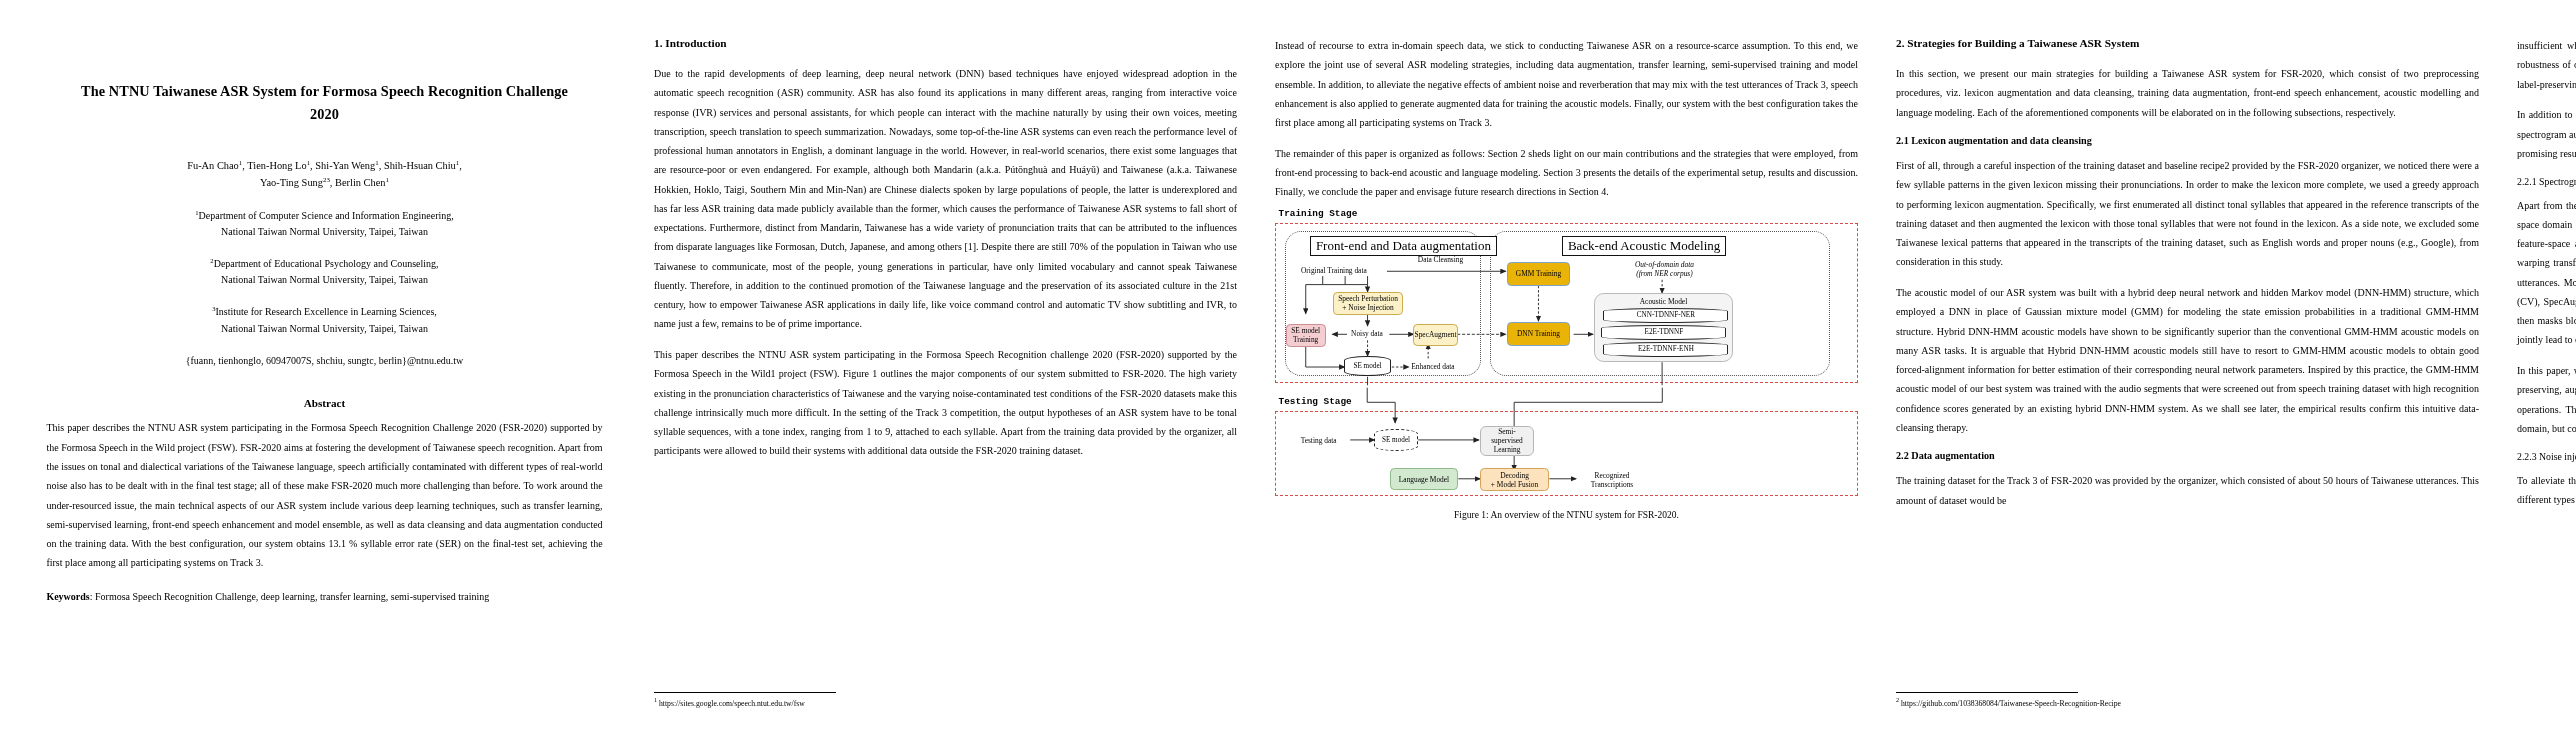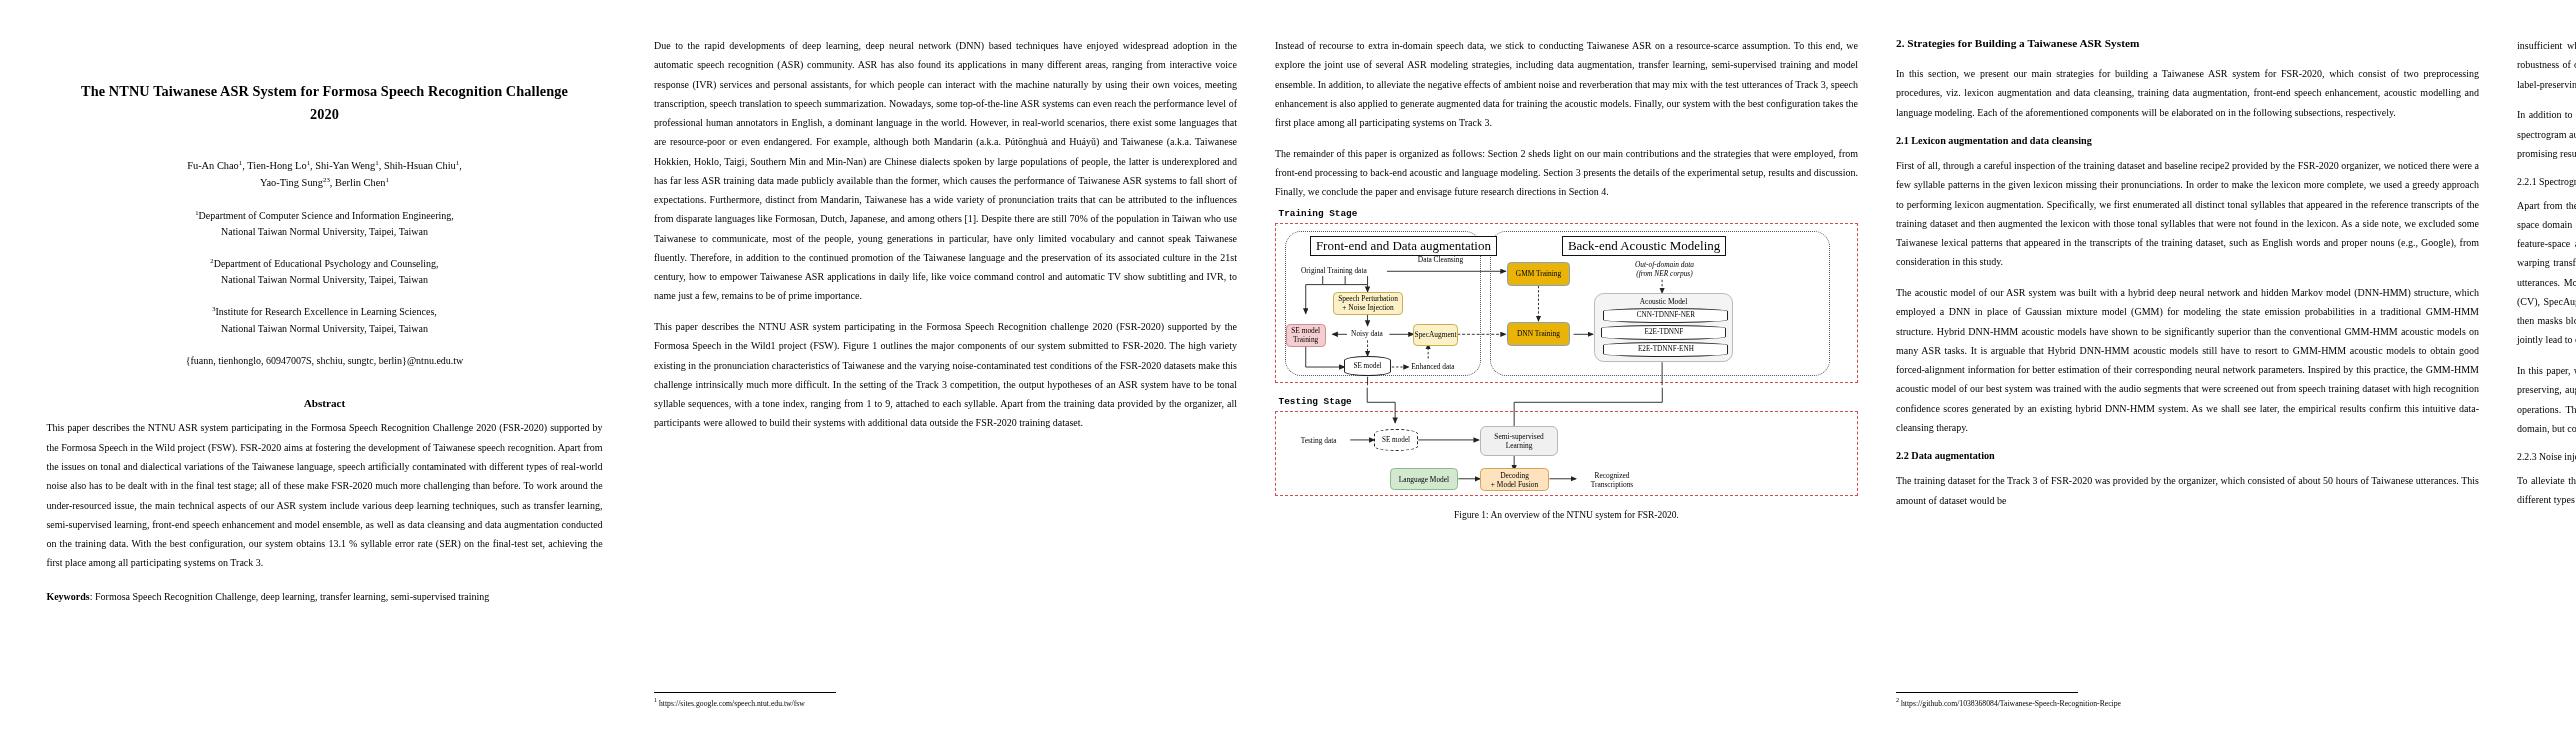--- a/index.html
+++ b/index.html
@@ -228,20 +228,21 @@
 
     <div class="emails">{fuann, tienhonglo, 60947007S, shchiu, sungtc, berlin}@ntnu.edu.tw</div>
 
     <div class="abstract-head">Abstract</div>
     <div class="abstract-body">This paper describes the NTNU ASR system participating in the Formosa Speech Recognition Challenge 2020 (FSR-2020) supported by the Formosa Speech in the Wild project (FSW). FSR-2020 aims at fostering the development of Taiwanese speech recognition. Apart from the issues on tonal and dialectical variations of the Taiwanese language, speech artificially contaminated with different types of real-world noise also has to be dealt with in the final test stage; all of these make FSR-2020 much more challenging than before. To work around the under-resourced issue, the main technical aspects of our ASR system include various deep learning techniques, such as transfer learning, semi-supervised learning, front-end speech enhancement and model ensemble, as well as data cleansing and data augmentation conducted on the training data. With the best configuration, our system obtains 13.1 % syllable error rate (SER) on the final-test set, achieving the first place among all participating systems on Track 3.</div>
 
     <div class="keywords"><b>Keywords</b><span>: Formosa Speech Recognition Challenge, deep learning, transfer learning, semi-supervised training</span></div>
   </div>
 
   <div class="col">
+    <h2 class="sec">1. Introduction</h2>
     <p class="para">Due to the rapid developments of deep learning, deep neural network (DNN) based techniques have enjoyed widespread adoption in the automatic speech recognition (ASR) community. ASR has also found its applications in many different areas, ranging from interactive voice response (IVR) services and personal assistants, for which people can interact with the machine naturally by using their own voices, meeting transcription, speech translation to speech summarization. Nowadays, some top-of-the-line ASR systems can even reach the performance level of professional human annotators in English, a dominant language in the world. However, in real-world scenarios, there exist some languages that are resource-poor or even endangered. For example, although both Mandarin (a.k.a. Pútōnghuà and Huáyǔ) and Taiwanese (a.k.a. Taiwanese Hokkien, Hoklo, Taigi, Southern Min and Min-Nan) are Chinese dialects spoken by large populations of people, the latter is underexplored and has far less ASR training data made publicly available than the former, which causes the performance of Taiwanese ASR systems to fall short of expectations. Furthermore, distinct from Mandarin, Taiwanese has a wide variety of pronunciation traits that can be attributed to the influences from disparate languages like Formosan, Dutch, Japanese, and among others [1]. Despite there are still 70% of the population in Taiwan who use Taiwanese to communicate, most of the people, young generations in particular, have only limited vocabulary and cannot speak Taiwanese fluently. Therefore, in addition to the continued promotion of the Taiwanese language and the preservation of its associated culture in the 21st century, how to empower Taiwanese ASR applications in daily life, like voice command control and automatic TV show subtitling and IVR, to name just a few, remains to be of prime importance.</p>
     <p class="para">This paper describes the NTNU ASR system participating in the Formosa Speech Recognition challenge 2020 (FSR-2020) supported by the Formosa Speech in the Wild1 project (FSW). Figure 1 outlines the major components of our system submitted to FSR-2020. The high variety existing in the pronunciation characteristics of Taiwanese and the varying noise-contaminated test conditions of the FSR-2020 datasets make this challenge intrinsically much more difficult. In the setting of the Track 3 competition, the output hypotheses of an ASR system have to be tonal syllable sequences, with a tone index, ranging from 1 to 9, attached to each syllable. Apart from the training data provided by the organizer, all participants were allowed to build their systems with additional data outside the FSR-2020 training dataset.</p>
     <div class="col-bottom">
       <div class="footnote-rule"></div>
       <div class="footnote"><sup>1</sup><span> https://sites.google.com/speech.ntut.edu.tw/fsw</span></div>
     </div>
   </div>
 
   <div class="col">
     <p class="para">Instead of recourse to extra in-domain speech data, we stick to conducting Taiwanese ASR on a resource-scarce assumption. To this end, we explore the joint use of several ASR modeling strategies, including data augmentation, transfer learning, semi-supervised training and model ensemble. In addition, to alleviate the negative effects of ambient noise and reverberation that may mix with the test utterances of Track 3, speech enhancement is also applied to generate augmented data for training the acoustic models. Finally, our system with the best configuration takes the first place among all participating systems on Track 3.</p>
@@ -352,21 +353,21 @@
           <line x1="392" y1="72" x2="392" y2="96" stroke="#222" stroke-width="1.5" marker-end="url(#ah)"></line>
 
           <line x1="300" y1="110" x2="336" y2="110" stroke="#222" stroke-width="1.5" marker-end="url(#ah)"></line>
 
           <line x1="450" y1="110" x2="494" y2="110" stroke="#222" stroke-width="1.5" marker-end="url(#ah)"></line>
         </svg>
 
         <div class="fnode plain" style="left:14.6px; top:22px; width:56px; height:12px;">Testing data</div>
         <div class="cyl dashed" style="left:98px; top:17px; width:44px; height:22px;">SE model</div>
 
-        <div class="fnode grey" style="left:204px; top:13.4px; width:78px; height:30px; flex-direction:column;">
+        <div class="fnode grey" style="left:204px; top:13.4px; width:54px; height:30px; flex-direction:column;">
           <span>Semi-supervised</span>
           <span>Learning</span>
         </div>
 
         <div class="fnode green" style="left:114px; top:56px; width:68px; height:22px;">Language Model</div>
 
         <div class="fnode orange" style="left:204px; top:56px; width:69px; height:23px; flex-direction:column;">
           <span>Decoding</span>
           <span>+ Model Fusion</span>
         </div>

